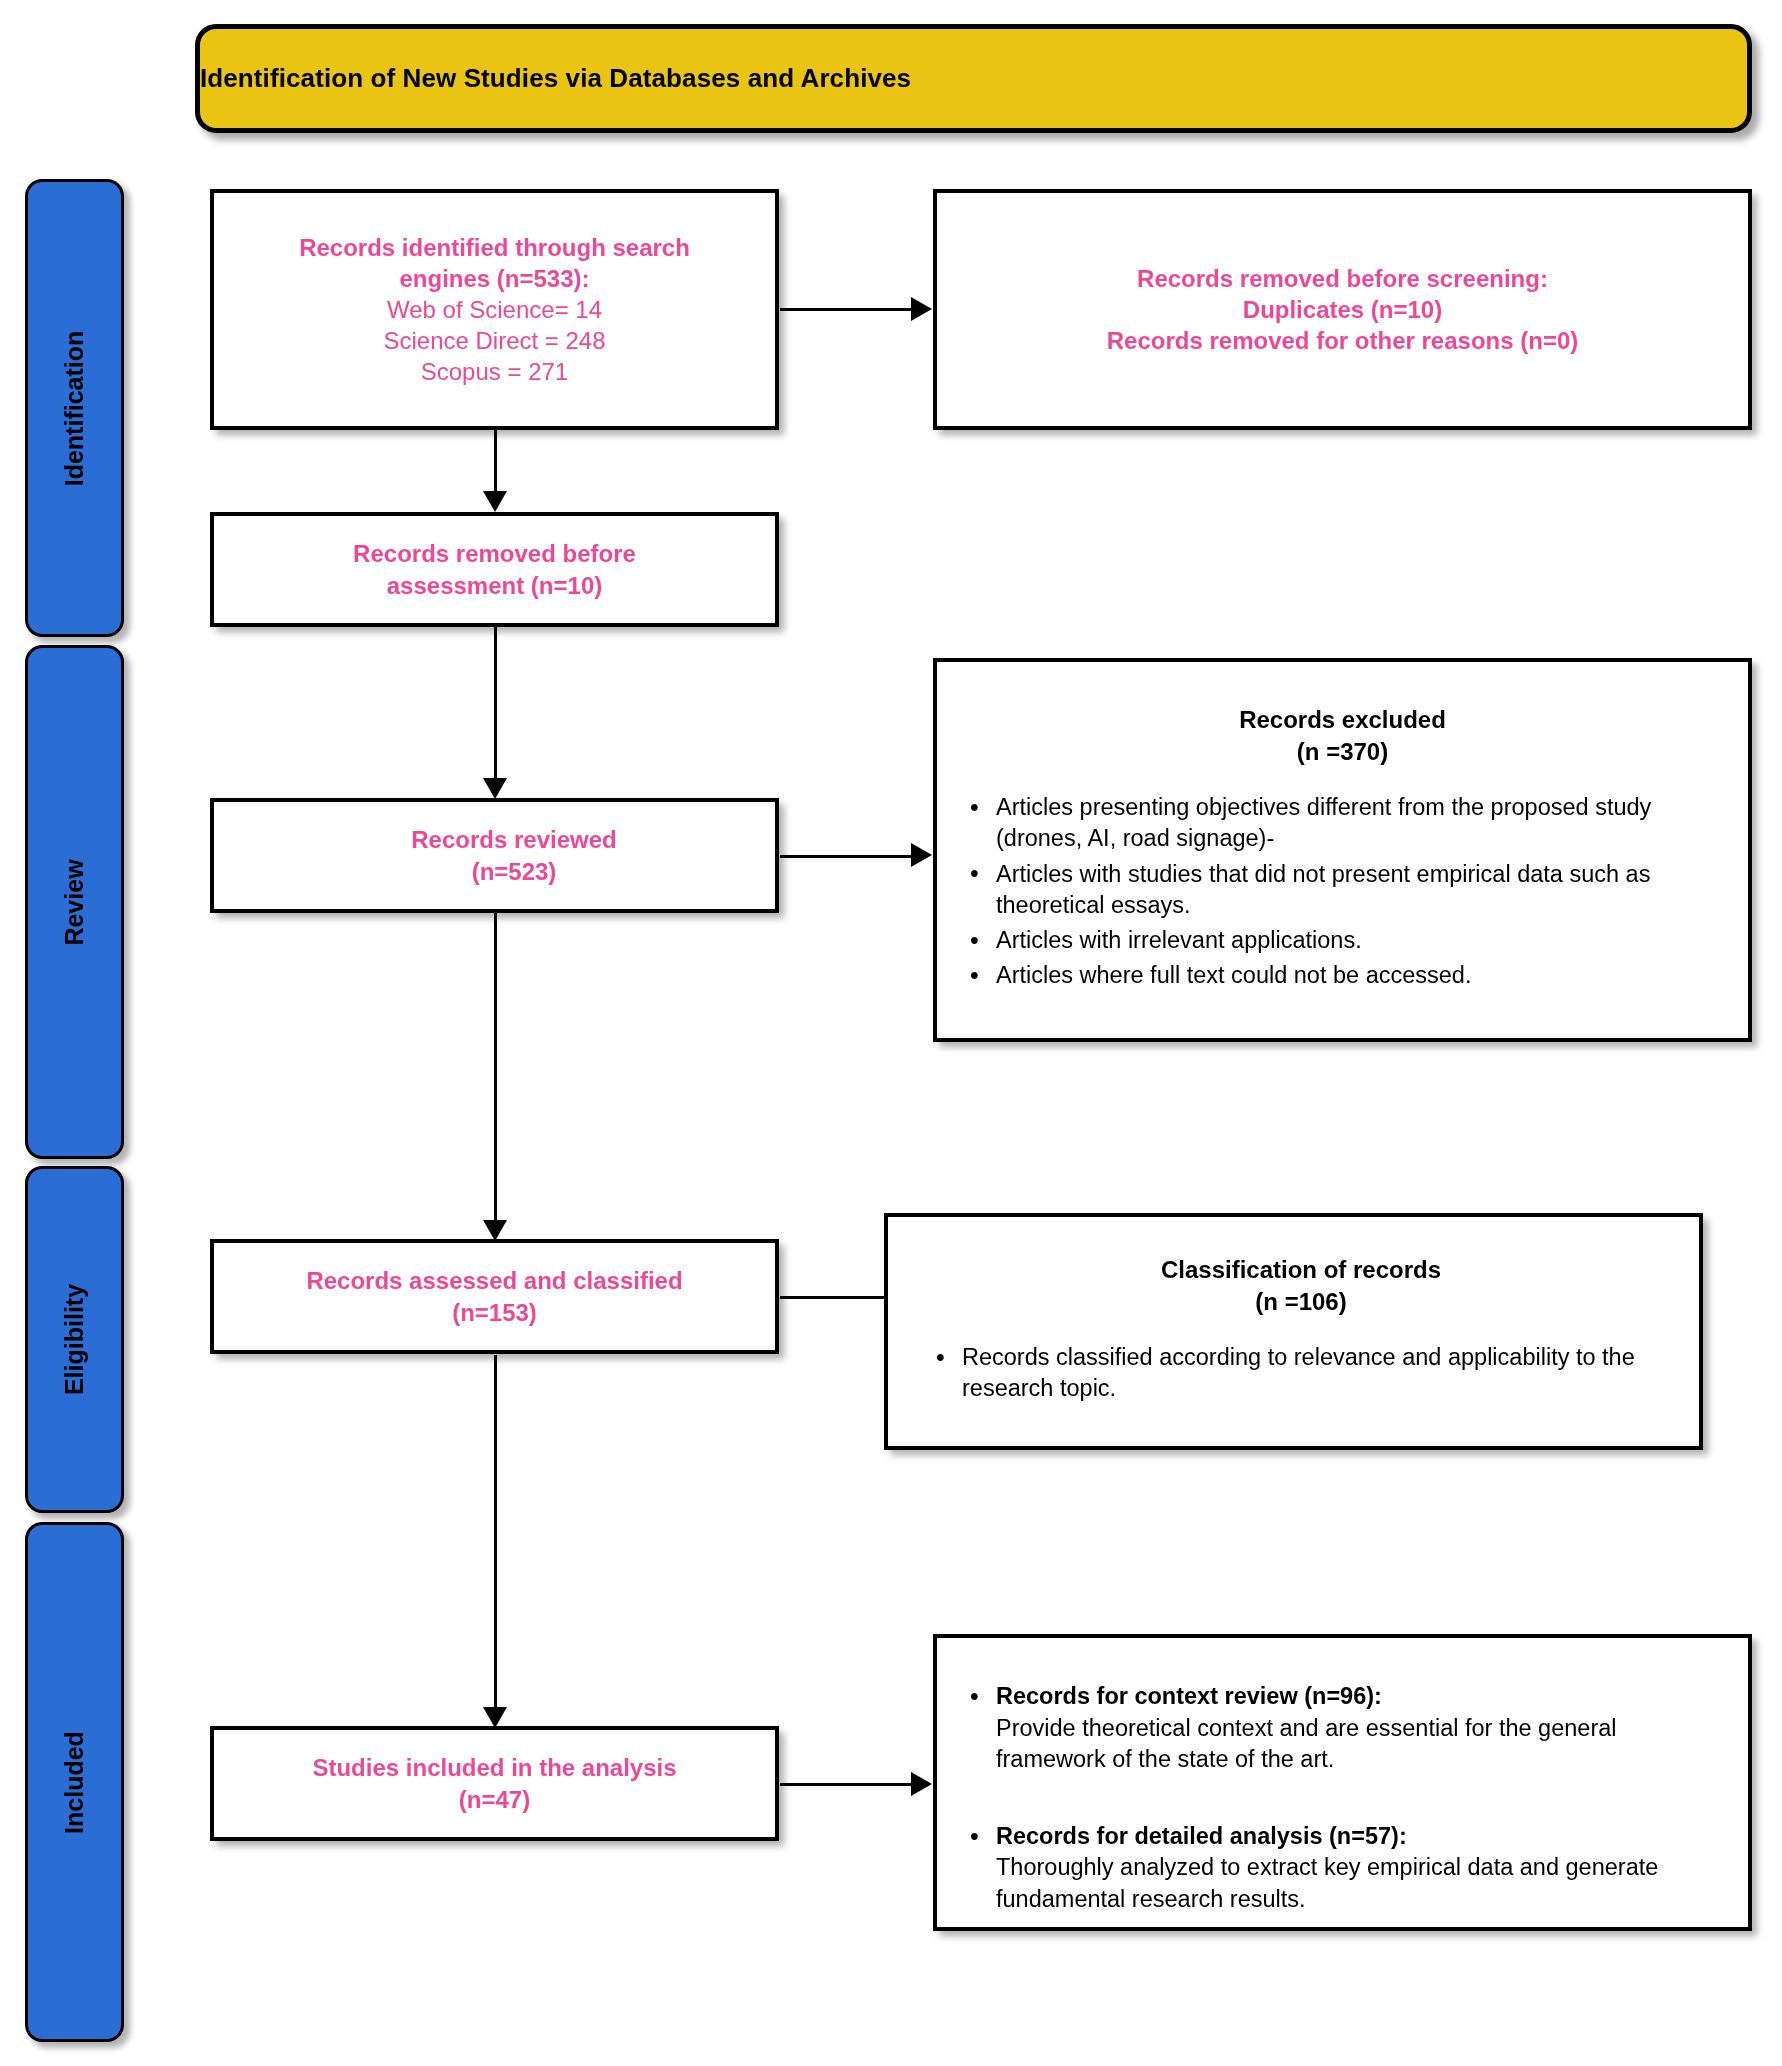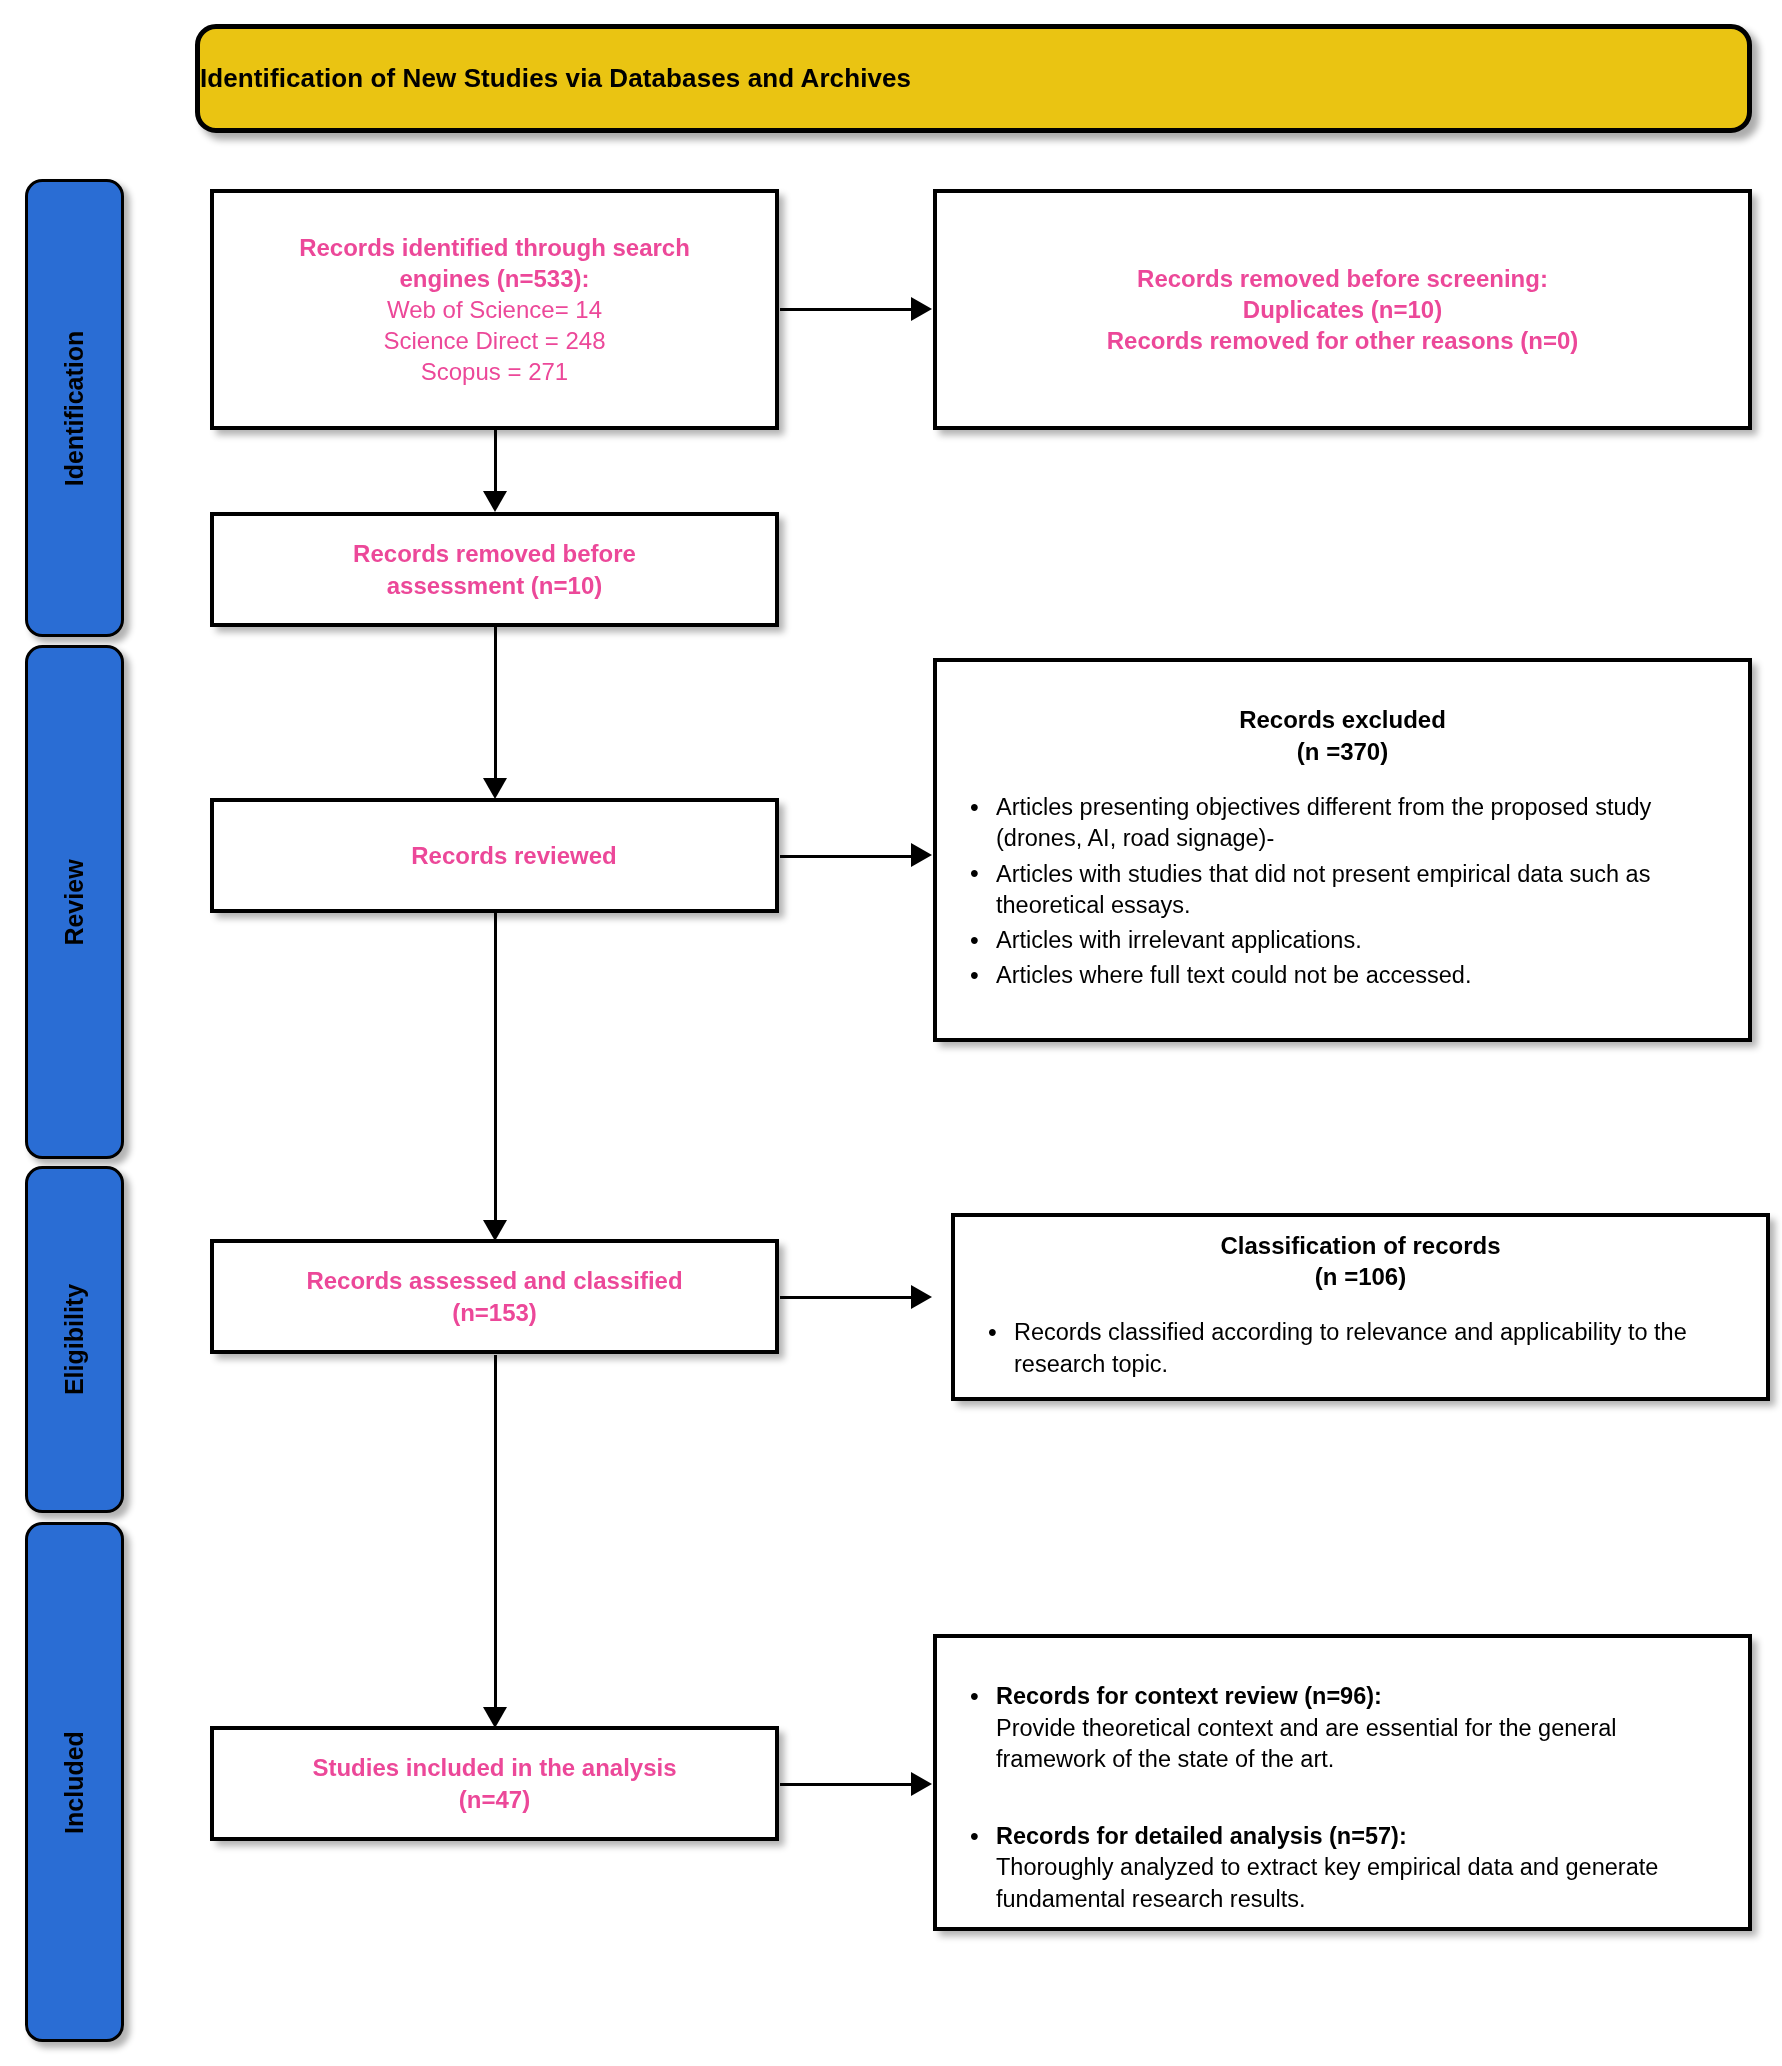--- a/index.html
+++ b/index.html
@@ -203,20 +203,21 @@
       <div class="line b">assessment (n=10)</div>
     </div>
   </div>
 
   <div class="vline" style="left:494px; top:627px; height:160px;"></div>
   <div class="arrow-d" style="left:483px; top:778px;"></div>
 
   <div class="box" style="left:210px; top:798px; width:569px; height:115px;padding-left:39px;">
     <div class="ctr">
       <div class="line b">Records reviewed</div>
+      <div class="line b">(n=523)</div>
     </div>
   </div>
 
   <div class="hline" style="left:780px; top:855px; width:134px;"></div>
   <div class="arrow-r" style="left:911px; top:843px;"></div>
 
   <div class="box" style="left:933px; top:658px; width:819px; height:384px;">
     <div>
       <div class="hd">Records excluded</div>
       <div class="hd">(n =370)</div>
@@ -236,21 +237,21 @@
   <div class="box" style="left:210px; top:1239px; width:569px; height:115px;">
     <div class="ctr">
       <div class="line b">Records assessed and classified</div>
       <div class="line b">(n=153)</div>
     </div>
   </div>
 
   <div class="hline" style="left:780px; top:1296px; width:134px;"></div>
   <div class="arrow-r" style="left:911px; top:1285px;"></div>
 
-  <div class="box" style="left:951px; top:1213px; width:819px; height:188px;">
+  <div class="box" style="left:884px; top:1213px; width:819px; height:237px;padding-left:15px;">
     <div>
       <div class="hd">Classification of records</div>
       <div class="hd">(n =106)</div>
       <div class="gap-hd"></div>
       <ul class="bul">
         <li>Records classified according to relevance and applicability to the research topic.</li>
       </ul>
     </div>
   </div>
 

